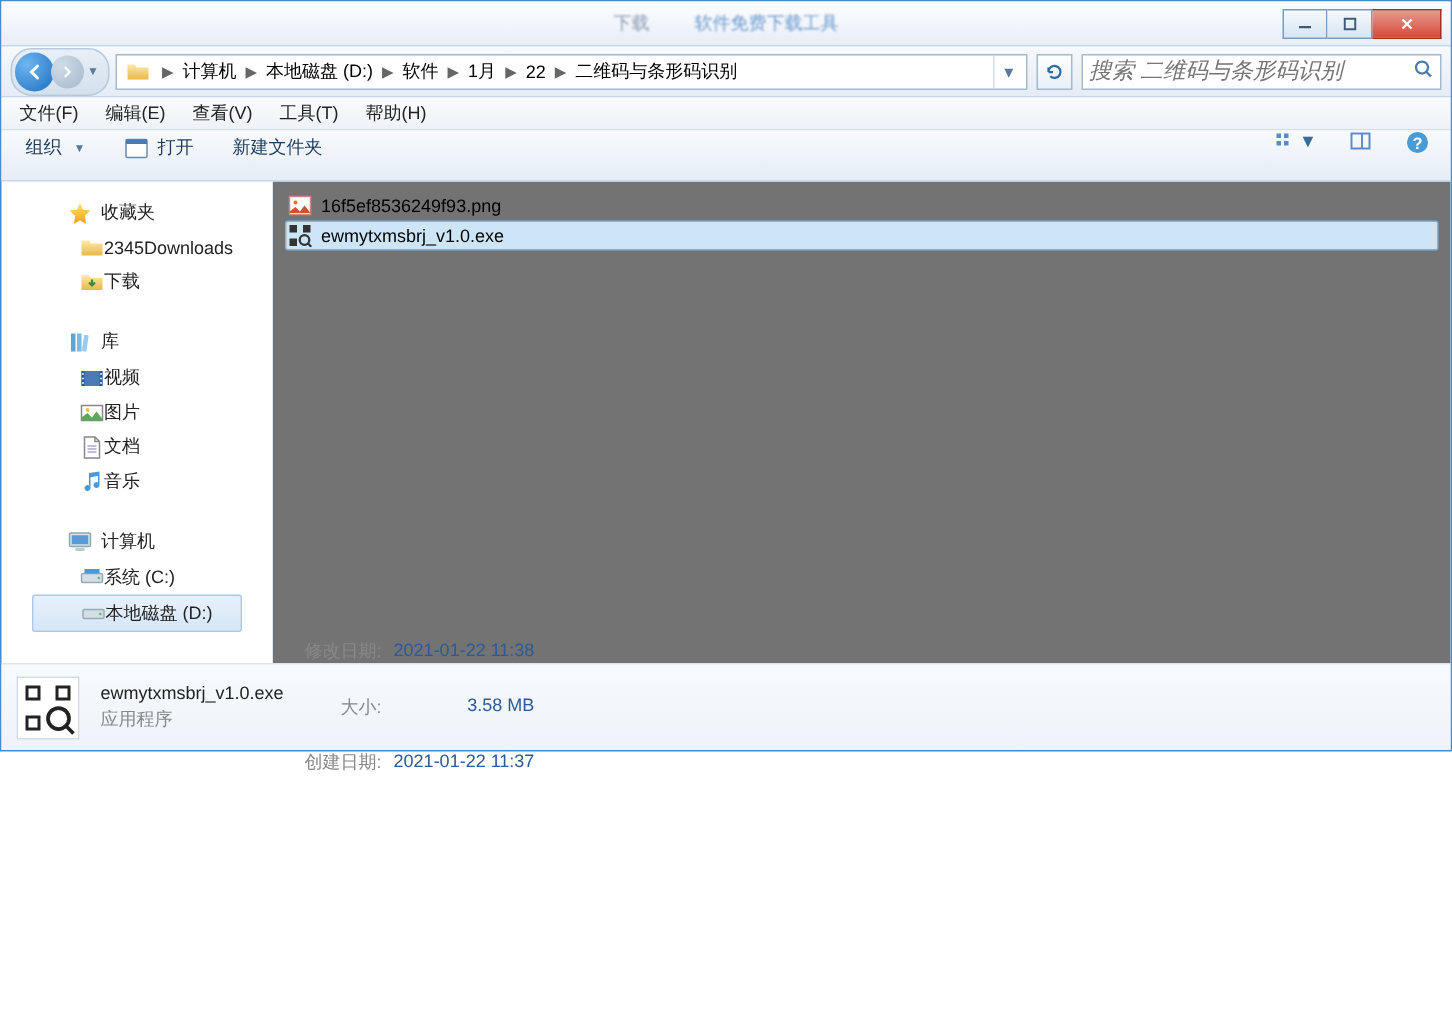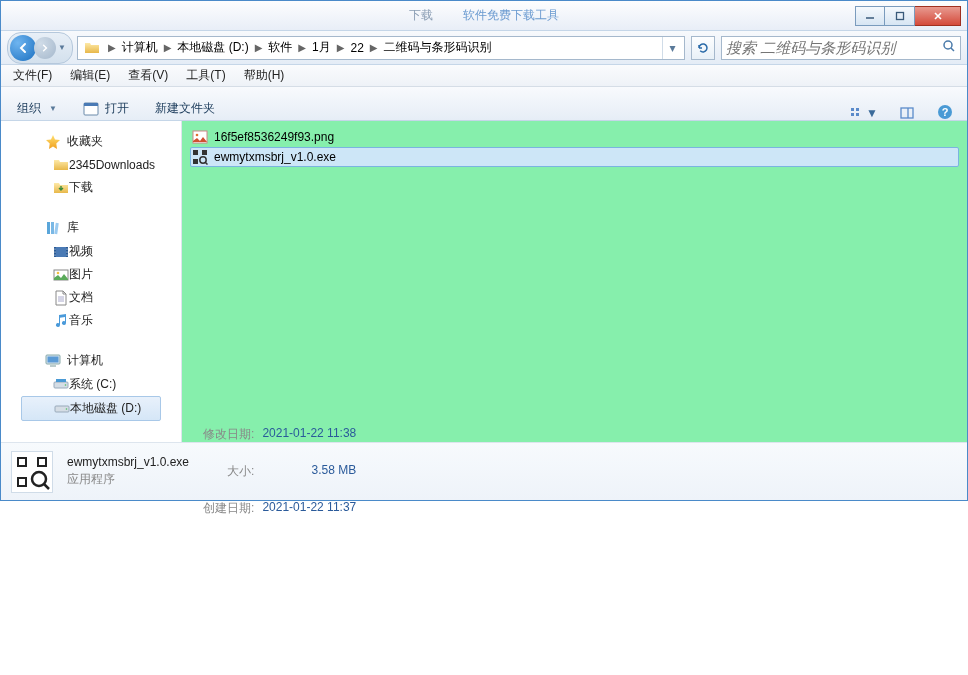--- a/index.html
+++ b/index.html
@@ -31,38 +31,38 @@
 .refresh-btn { width: 24px; height: 24px; border: 1px solid #a5b8cc; background: linear-gradient(#fdfeff, #e8f0f7); display: flex; align-items: center; justify-content: center; color: #2a6aa8; margin-left: 2px; }
 .searchbox { width: 240px; height: 24px; border: 1px solid #a5b8cc; background: #fff; display: flex; align-items: center; padding: 0 4px; margin-left: 2px; }
 .searchbox input { flex: 1; border: none; outline: none; font-size: 15px; color: #888; font-style: italic; font-family: inherit; }
 .search-icon { color: #4a7aaa; }
 
 
 .menubar { height: 22px; background: linear-gradient(#fafbfd, #eef2f7); display: flex; align-items: center; padding: 0 4px; gap: 2px; border-bottom: 1px solid #d5dde6; }
 .menu-item { padding: 2px 8px; color: #222; }
 
 
-.toolbar { height: 34px; background: linear-gradient(#f8fafd, #e6edf6); display: flex; align-items: flex-end; padding: 0 10px; gap: 14px; border-bottom: 1px solid #c5d6e8; }
+.toolbar { height: 34px; background: linear-gradient(#f8fafd, #e6edf6); display: flex; align-items: flex-start; padding: 0 10px; gap: 14px; border-bottom: 1px solid #c5d6e8; }
 .tb-btn { display: flex; align-items: center; gap: 6px; color: #1a3a5a; padding: 3px 6px; }
 .tb-btn .drop { font-size: 8px; color: #5a7a9a; margin-left: 2px; }
 .tb-spacer { flex: 1; }
 .tb-icon-btn { width: 24px; display: flex; align-items: center; justify-content: center; color: #3a6a9a; gap: 2px; }
 .tb-icon-btn.wide { width: 34px; }
 
 
 .main { flex: 1; display: flex; overflow: hidden; }
 .sidebar { width: 181px; border-right: 1px solid #dde5ee; background: #fff; padding: 10px 16px; overflow-y: auto; }
 .side-group { margin-bottom: 18px; }
 .side-head { display: flex; align-items: center; gap: 6px; padding: 2px 10px 4px 12px; color: #222; }
 .side-head .exp { font-size: 9px; color: #888; width: 10px; }
 .side-item { display: flex; align-items: center; gap: 0; padding: 3px 10px 3px 36px; color: #222; }
 .side-item.selected { background: linear-gradient(#e8f1fb, #d5e6f7); border: 1px solid #a8c8e8; border-radius: 2px; margin: 0 4px; padding-left: 32px; }
 .icon16 { width: 16px; height: 16px; flex-shrink: 0; }
 
-.content { flex: 1; background: #86efac; padding: 6px 8px; }
+.content { flex: 1; background: #737373; padding: 6px 8px; }
 .file-row { display: flex; align-items: center; gap: 4px; padding: 2px 2px; }
 .file-row.selected { background: #cde6f7; border: 1px solid #7ab4e0; border-radius: 2px; padding: 1px 1px; }
 .file-row .icon16 { margin-right: 2px; }
 
 
 .details { height: 58px; border-top: 1px solid #dde5ee; background: linear-gradient(#f7fafd, #eef3f9); display: flex; align-items: center; padding: 6px 10px; gap: 14px; }
 .det-icon { width: 42px; height: 42px; background: #fff; border: 1px solid #d0dce8; display: flex; align-items: center; justify-content: center; }
 .det-text { display: flex; flex-direction: column; gap: 2px; font-size: 12px; }
 .det-name { color: #222; }
 .det-type { color: #888; }

